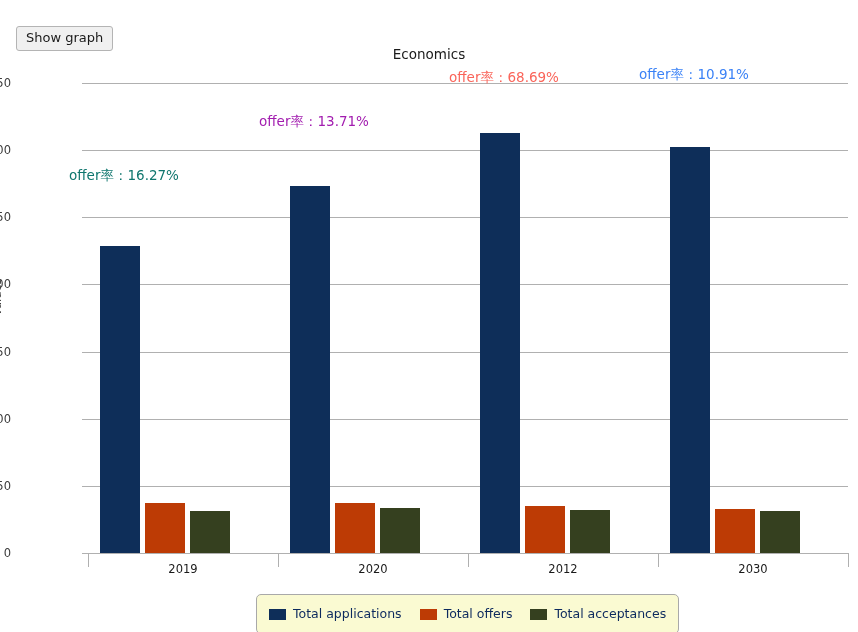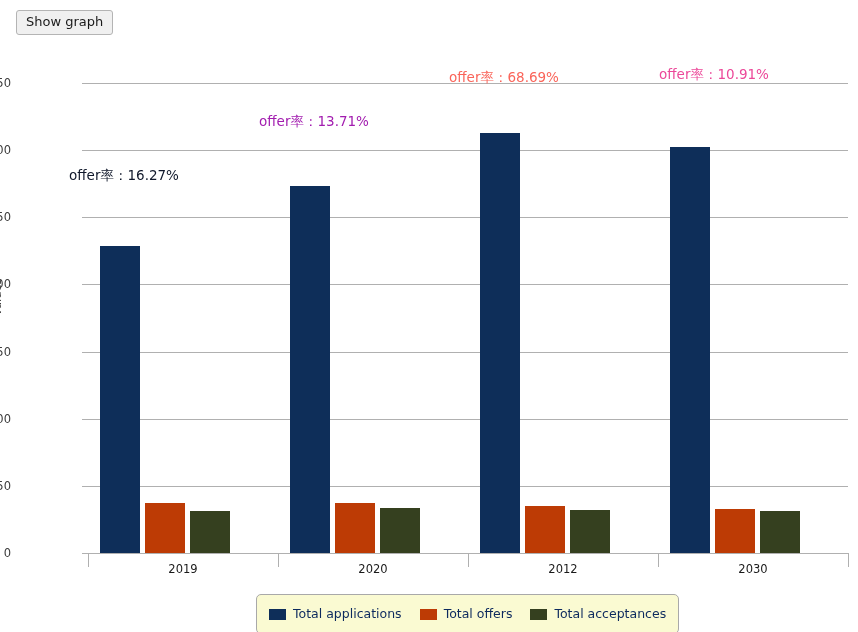--- a/index.html
+++ b/index.html
@@ -12,21 +12,21 @@
     height: 632px;
     font-family: "DejaVu Sans", "Liberation Sans", sans-serif;
     position: relative;
     overflow: hidden;
   }
 
   
   #toolbar {
     position: absolute;
     left: 0; top: 0;
-    padding: 10px 0 0 16px;
+    padding: 26px 0 0 16px;
   }
   #show-graph-btn {
     font-family: "DejaVu Sans", "Liberation Sans", sans-serif;
     font-size: 13px;
     color: #1a1a1a;
     background: #f0f0f0;
     border: 1px solid #b4b4b4;
     border-radius: 3px;
     padding: 4px 9px 5px 9px;
     line-height: 1.1;
@@ -161,20 +161,21 @@
 </style>
 </head>
 <body>
 
 <div id="toolbar">
   <button id="show-graph-btn">Show graph</button>
 </div>
 
 <div id="figure">
 
+  <div id="chart-title">Economics</div>
 
   <div id="ylabel">Values</div>
 
   <div id="y-axis">
       <div class="ytick-mark" style="top: 553px;"></div>
       <div class="ytick-label" style="top: 553px;">0</div>
       <div class="ytick-mark" style="top: 485.857px;"></div>
       <div class="ytick-label" style="top: 485.857px;">250</div>
       <div class="ytick-mark" style="top: 418.714px;"></div>
       <div class="ytick-label" style="top: 418.714px;">500</div>
@@ -216,24 +217,24 @@
       <div class="group-sep" style="left: 278px;"></div>
       <div class="xtick-label" style="left: 313px;">2020</div>
       <div class="group-sep" style="left: 468px;"></div>
       <div class="xtick-label" style="left: 503px;">2012</div>
       <div class="group-sep" style="left: 658px;"></div>
       <div class="xtick-label" style="left: 693px;">2030</div>
       <div class="group-sep" style="left: 88px;"></div>
       <div class="group-sep" style="left: 848px;"></div>
     </div>
   <div id="annotation-layer">
-      <div class="annotation" style="left: 124px; top: 167px; color: #0f172a;">offer率：16.27%</div>
+      <div class="annotation" style="left: 124px; top: 167px; color: #0f766e;">offer率：16.27%</div>
       <div class="annotation" style="left: 314px; top: 113.286px; color: #a21caf;">offer率：13.71%</div>
       <div class="annotation" style="left: 504px; top: 68.9714px; color: rgb(250, 100, 89);">offer率：68.69%</div>
-      <div class="annotation" style="left: 694px; top: 66.2857px; color: #ec4899; margin-left: 20px;">offer率：10.91%</div>
+      <div class="annotation" style="left: 694px; top: 66.2857px; color: #3b82f6;">offer率：10.91%</div>
     </div>
 
   <div id="legend">
       <div class="legend-entry">
         <span class="legend-swatch" style="background: rgb(14, 46, 89);"></span>
         <span class="legend-text">Total applications</span>
       </div>
       <div class="legend-entry">
         <span class="legend-swatch" style="background: rgb(189, 59, 5);"></span>
         <span class="legend-text">Total offers</span>

